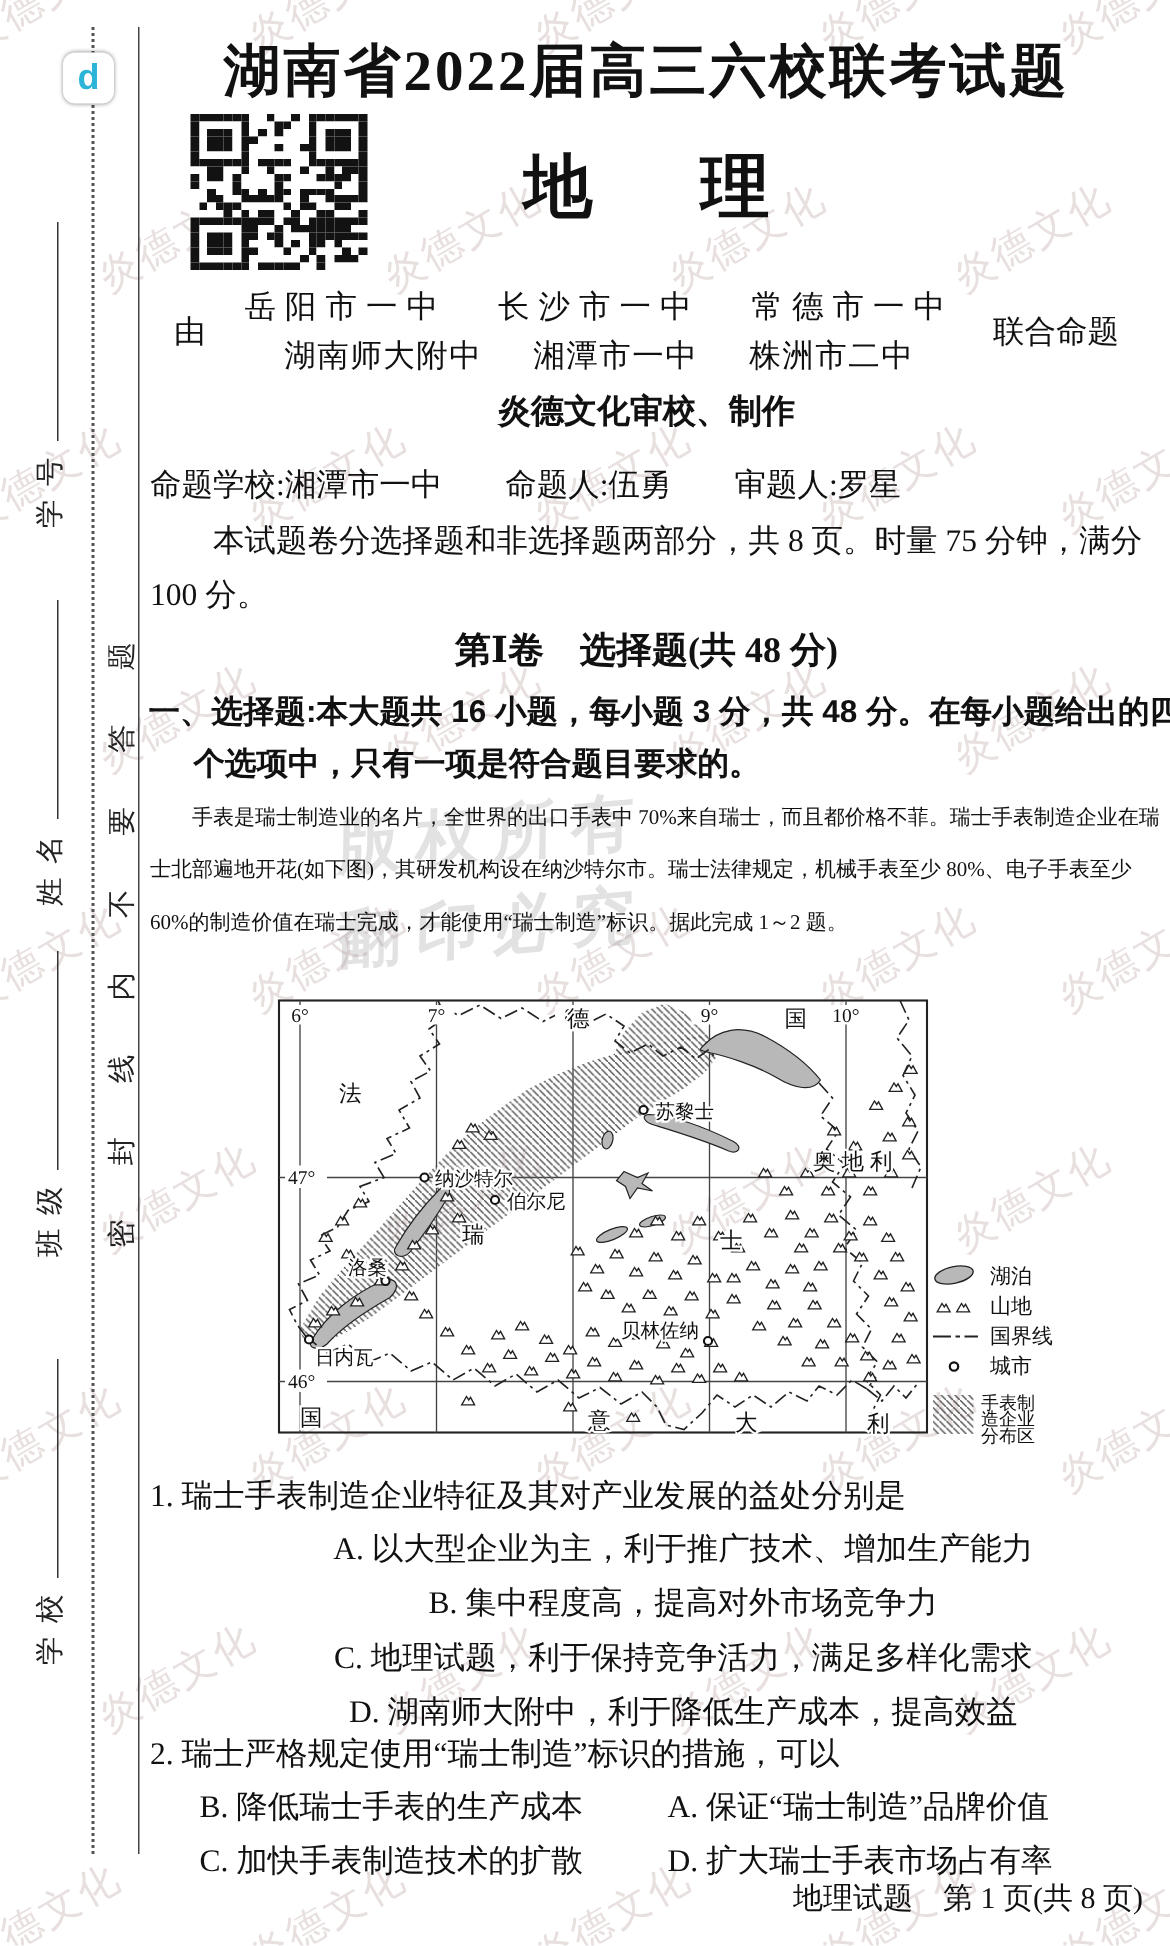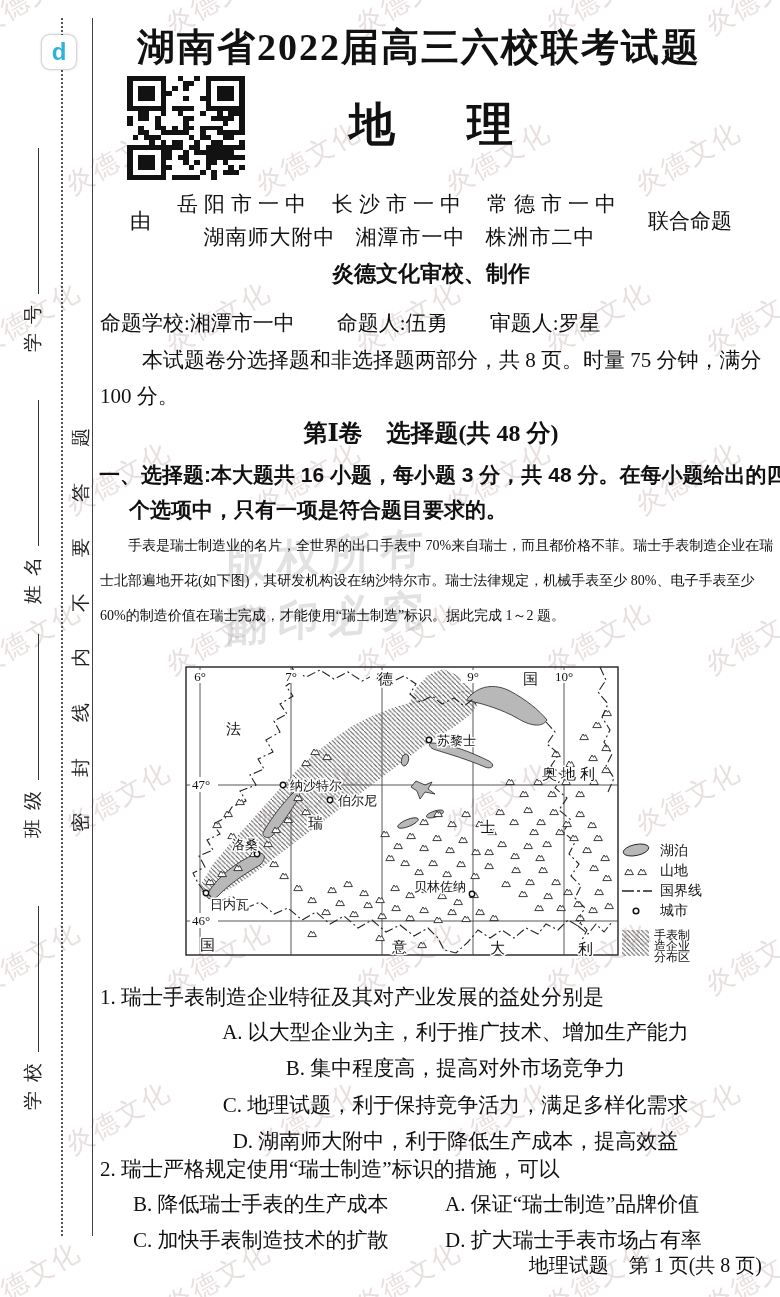--- a/index.html
+++ b/index.html
@@ -18,33 +18,33 @@
   .vline-dot{left:61px;top:18px;height:1218px;border-left:2px dotted #555;width:0;}
   .vline-solid{left:92px;top:18px;height:1218px;border-left:1.5px solid #444;width:0;}
   .mfield{left:20px;width:250px;transform:rotate(-90deg);transform-origin:0 0;
           font-size:19px;letter-spacing:9px;white-space:nowrap;color:#222;}
   .mfield .uline{display:inline-block;width:146px;border-bottom:1.5px solid #333;height:5px;margin-left:2px;}
   .mf-0{top:352px}.mf-1{top:604px}.mf-2{top:838px}.mf-3{top:1110px}
   .sealtxt{left:68px;top:832px;width:470px;transform:rotate(-90deg);transform-origin:0 0;
            font-size:19px;letter-spacing:36px;white-space:nowrap;color:#222;}
   
   #content{position:absolute;inset:0;z-index:1;}
-  .exam-title{top:22px;left:88px;width:662px;text-align:center;font-size:38px;font-weight:700;letter-spacing:2px;}
+  .exam-title{top:22px;left:100px;width:662px;text-align:center;font-size:38px;font-weight:700;letter-spacing:2px;}
   
   .qr{top:76px;left:127px;width:118px;height:104px;display:grid;
       grid-template-columns:repeat(21,1fr);grid-template-rows:repeat(21,1fr);background:#fff;}
   .qr .c{background:#fff;} .qr .f{background:#121212;}
   .qr-logo{position:absolute;left:42px;top:35px;width:34px;height:34px;background:#fff;border-radius:8px;
       box-shadow:0 0 3px rgba(0,0,0,.45);display:flex;align-items:center;justify-content:center;
       font-family:"Liberation Sans",sans-serif;font-weight:bold;font-size:24px;color:#2bb3d8;}
   .subject{top:98px;left:100px;width:662px;display:flex;justify-content:center;gap:72px;
            font-size:46px;font-weight:900;line-height:52px;}
   .byline{top:188px;left:100px;width:662px;display:flex;justify-content:center;align-items:center;gap:26px;font-size:21px;}
   .byline .by{align-self:center;}
-  .srow{display:flex;gap:20px;justify-content:center;line-height:33px;}
+  .srow{display:flex;gap:34px;justify-content:center;line-height:33px;}
   .srow1 span{letter-spacing:6px;} .srow2 span{letter-spacing:1px;}
   .review{top:259px;left:100px;width:662px;text-align:center;font-size:22px;font-weight:700;}
   .setter{top:309px;left:100px;width:662px;text-align:left;font-size:21px;}
   .notice{top:342px;left:100px;width:672px;font-size:21px;line-height:36px;text-indent:2em;}
   .volume{top:417px;left:100px;width:662px;text-align:center;font-size:24px;font-weight:700;}
   .instr{top:457px;left:99px;width:678px;font-size:21px;line-height:35px;font-weight:700;
          padding-left:30px;text-indent:-30px;}
   .passage{top:528px;left:100px;width:678px;font-size:14px;line-height:35px;text-indent:2em;}
   .map-wrap{top:662px;left:180px;width:582px;height:307px;}
   .q{left:100px;width:678px;font-size:21px;}

